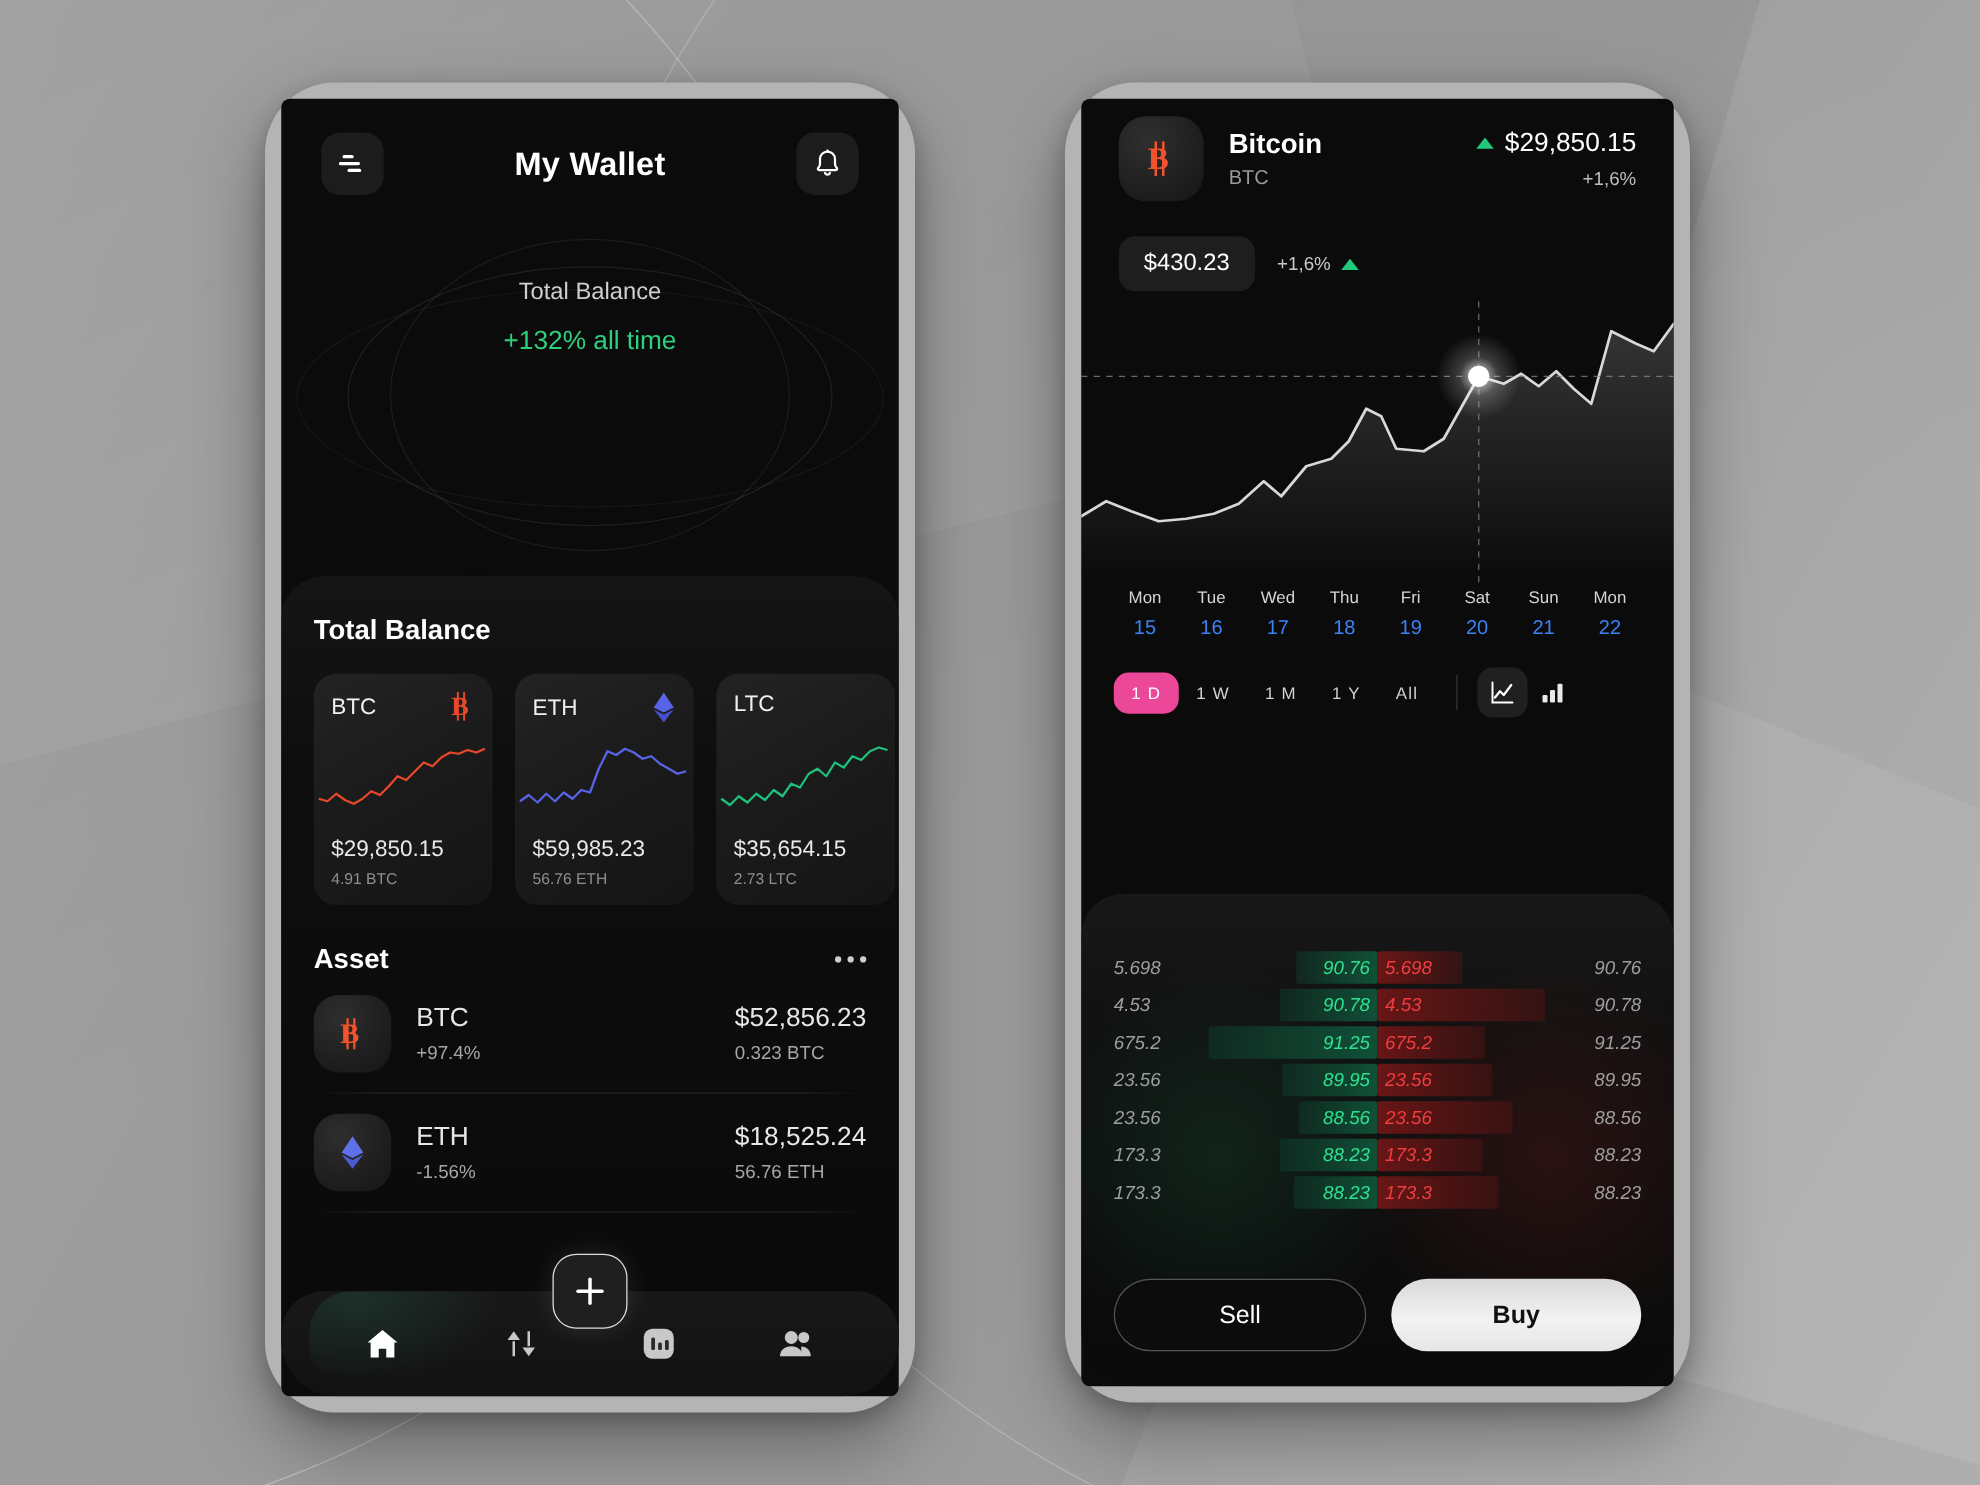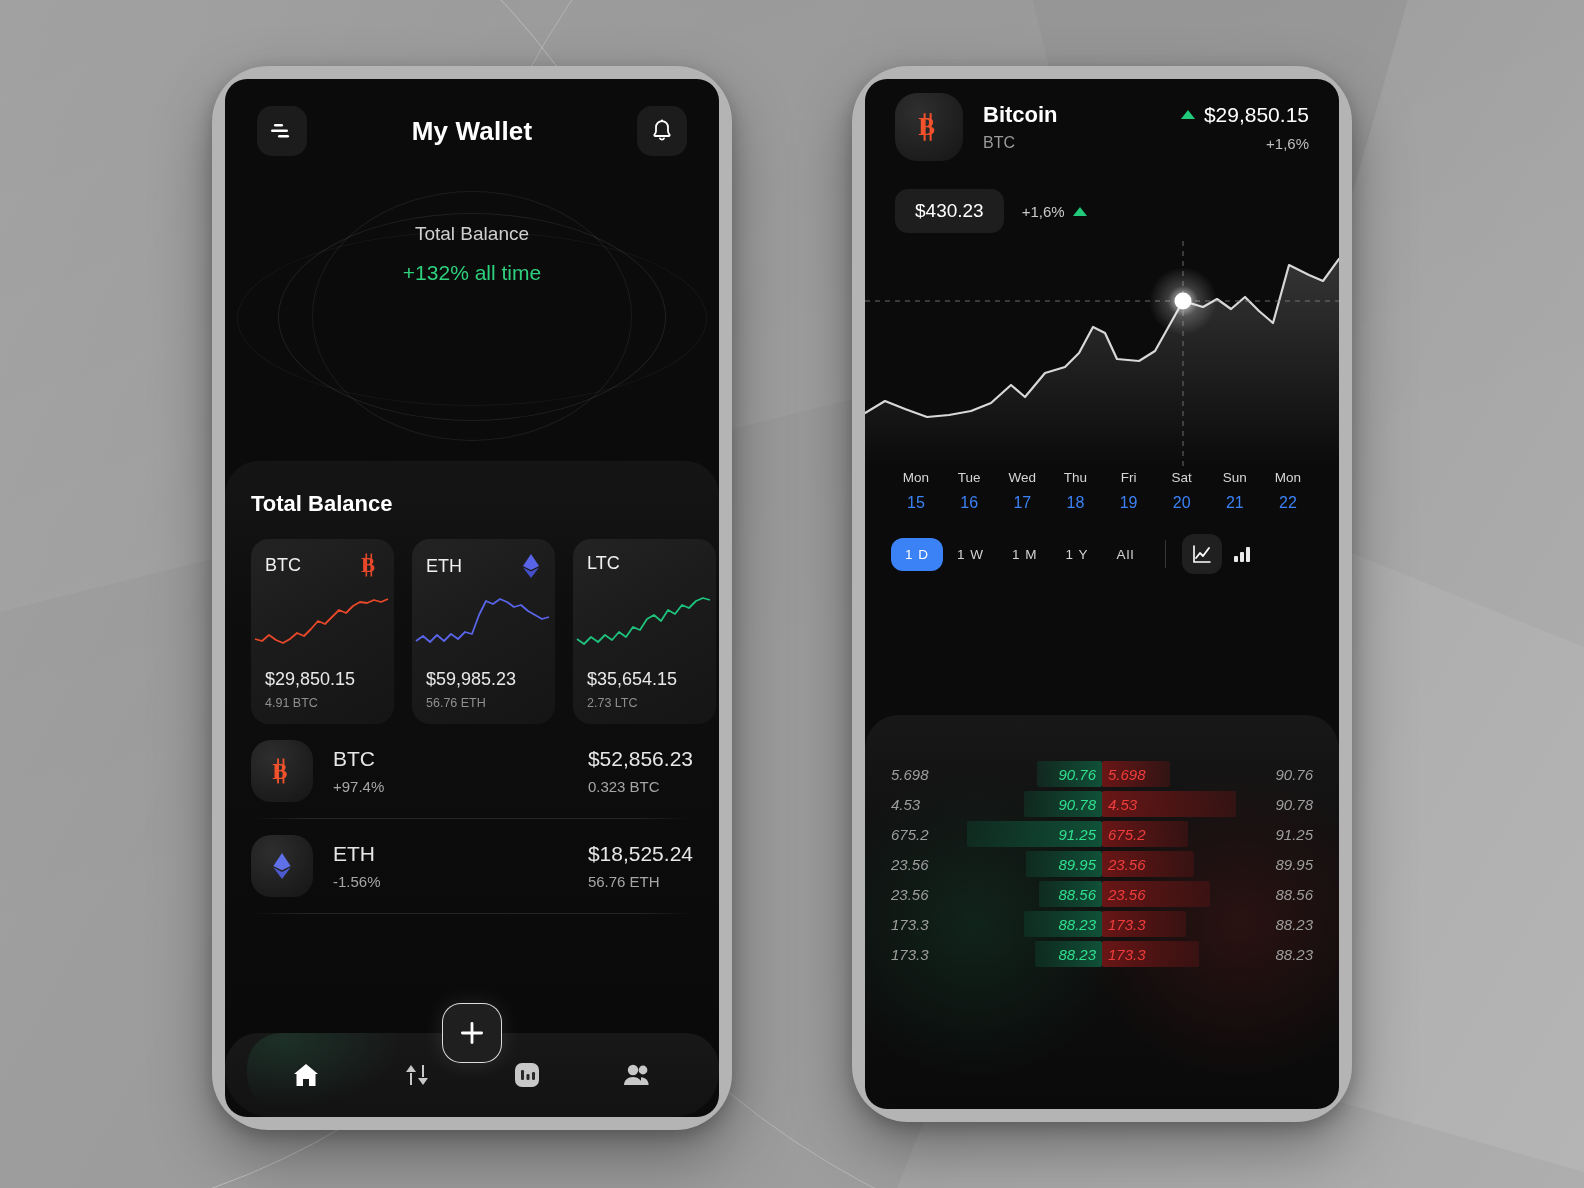--- a/index.html
+++ b/index.html
@@ -38,21 +38,21 @@
     position:absolute;
     border-radius:56px;
     background:#b4b4b4;
     padding:13px;
     box-shadow: 0 26px 60px rgba(0,0,0,0.34), 0 6px 18px rgba(0,0,0,0.22);
   }
   .phone-1 { left:212px; top:66px; width:520px; height:1064px; }
   .phone-2 { left:852px; top:66px; width:500px; height:1056px; }
   .screen {
     width:100%; height:100%;
-    border-radius:22px;
+    border-radius:7px;
     background:#0b0b0b;
     overflow:hidden;
     position:relative;
     color:#fff;
   }
 
   .topbar {
     height:104px; display:flex; align-items:center; justify-content:space-between;
     padding:0 32px;
   }
@@ -169,21 +169,21 @@
   .chartbox { position:relative; height:225px; margin-top:8px; }
   .xaxis { display:flex; justify-content:space-between; padding:0 26px; margin-top:4px; }
   .xtick { text-align:center; width:50px; }
   .xtick .d { font-size:13.5px; color:#d6d6d6; }
   .xtick .n { font-size:16px; color:#3b82f6; margin-top:9px; }
 
   .ranges { display:flex; align-items:center; padding:0 26px; margin-top:22px; gap:0; }
   .range {
     font-size:13.5px; color:#d3d3d3; padding:9px 14px; border-radius:12px; letter-spacing:1px;
   }
-  .range.active { background:#3b82f6; color:#fff; }
+  .range.active { background:#ec4899; color:#fff; }
   .vsep { width:1px; height:28px; background:rgba(255,255,255,0.18); margin:0 16px; }
   .chart-toggle { width:40px; height:40px; border-radius:12px; display:flex; align-items:center; justify-content:center; }
   .chart-toggle.active { background:#202020; }
 
   .orderbook {
     position:absolute; left:0; right:0; top:636px; bottom:0;
     background:linear-gradient(180deg,#181818 0%,#101010 30%,#0a0a0a 100%);
     border-radius:34px 34px 45px 45px;
     padding:26px 26px 0 26px;
     overflow:hidden;
@@ -326,20 +326,28 @@
           <span class="cc-sym">LTC</span>
         </div>
         <svg class="cc-spark" viewBox="0 0 143 58" preserveAspectRatio="none">
           <polyline fill="none" stroke="#1ec27c" stroke-width="1.8" stroke-linejoin="round" points="4,44 11,49 18,42 25,47 32,40 39,45 46,37 53,42 60,32 67,35 74,24 81,20 88,26 95,15 102,19 109,10 116,13 123,6 130,3 137,5"></polyline>
         </svg>
         <div class="cc-price">$35,654.15</div>
         <div class="cc-amt">2.73 LTC</div>
       </div>
     </div>
 
+    <div class="asset-head">
+      <div class="sec-title">Asset</div>
+      <div class="dots3">
+            <i></i>
+            <i></i>
+            <i></i>
+          </div>
+    </div>
 
     <div class="asset-row">
       <div class="asset-ico">
         <svg width="22" height="26" viewBox="0 0 20 24">
           <text x="1" y="19" font-family="Liberation Serif, serif" font-size="21" font-weight="bold" fill="#f1522c">B</text>
           <rect x="5.5" y="0.5" width="1.7" height="23" fill="#f1522c"></rect>
           <rect x="10.5" y="0.5" width="1.7" height="23" fill="#f1522c"></rect>
         </svg>
       </div>
       <div class="asset-mid">
@@ -601,16 +609,20 @@
         <div class="ob-bid">
               <div class="bar-bid" style="width:50%">88.23</div>
             </div>
         <div class="ob-ask">
               <div class="bar-ask" style="width:72%">173.3</div>
             </div>
         <div class="ob-qty-r">88.23</div>
       </div>
     </div>
 
+    <div class="ob-actions">
+      <div class="btn btn-sell">Sell</div>
+      <div class="btn btn-buy">Buy</div>
+    </div>
   </div>
 
  </div>
 </div>
 
 </body></html>

